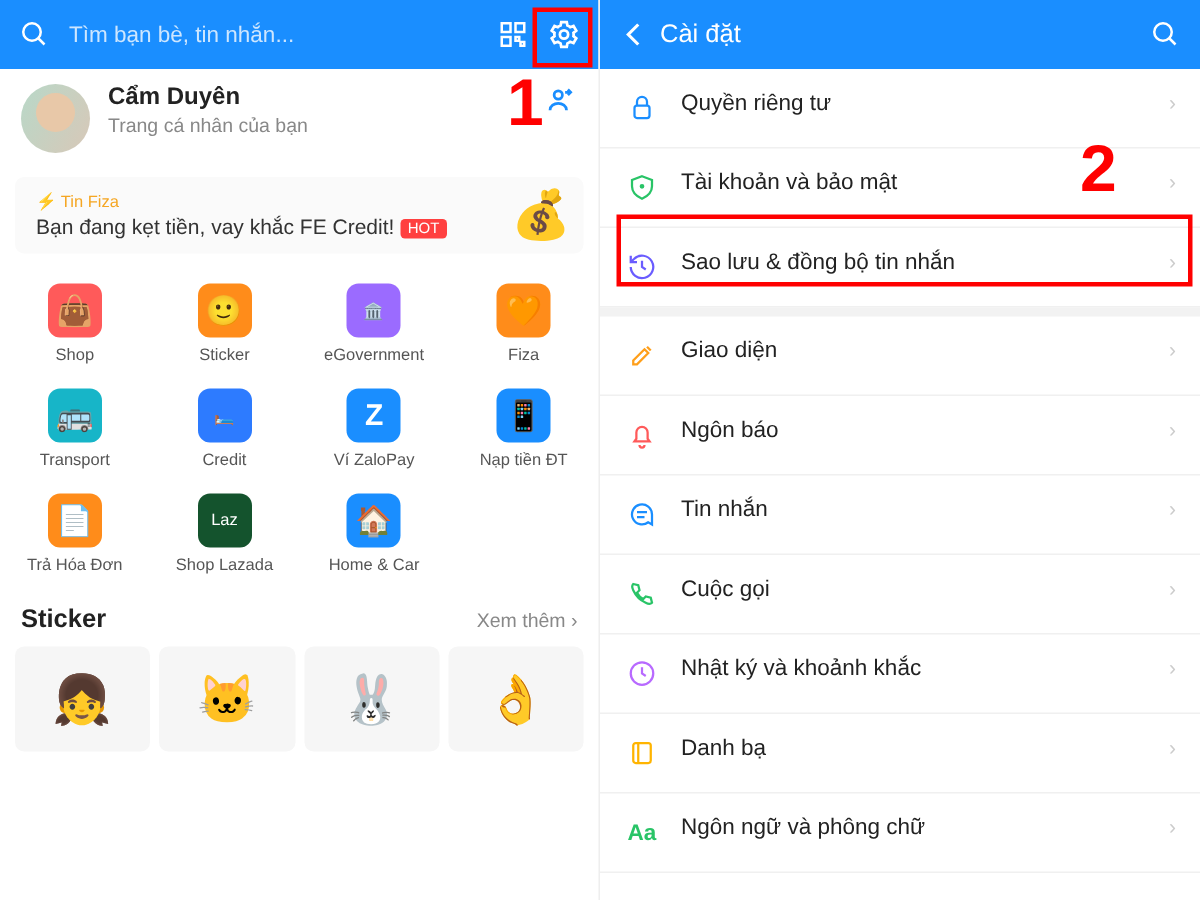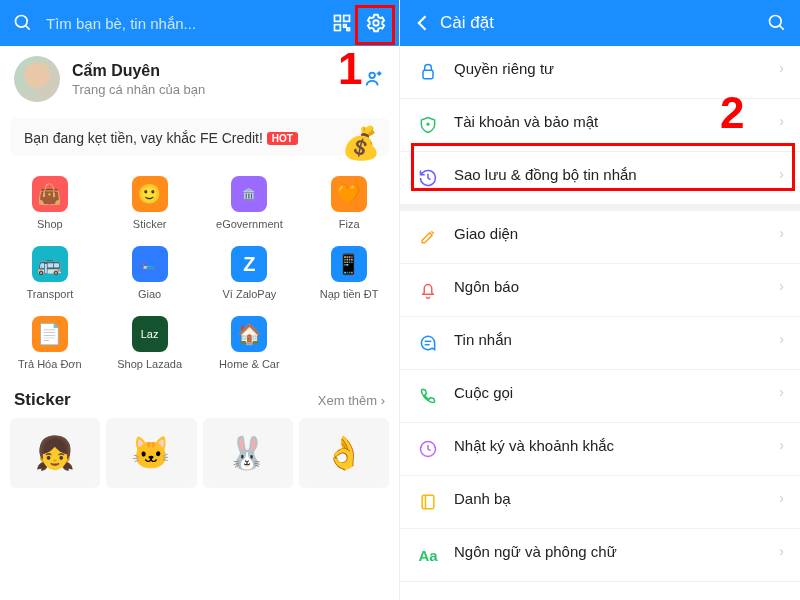--- a/index.html
+++ b/index.html
@@ -4,30 +4,30 @@
 <style>
   *{box-sizing:border-box;margin:0;padding:0;font-family:-apple-system,Helvetica,Arial,sans-serif}
   body{width:800px;height:600px;overflow:hidden;background:#fff;position:relative}
   .screens{display:flex;width:800px;height:600px}
   .screen{width:400px;height:600px;background:#fff;position:relative;overflow:hidden}
   .screen.left{border-right:1px solid #eee}
   .header{height:46px;background:#1a8eff;display:flex;align-items:center;padding:0 6px;color:#fff}
   .header .title{flex:1;text-align:left;font-size:17px;font-weight:500}
   .icon-btn{width:34px;height:34px;display:flex;align-items:center;justify-content:center;cursor:pointer}
   .search-ph{flex:1;color:#cde6ff;font-size:15px;padding-left:6px}
-  .profile-row{display:flex;align-items:center;padding:10px 14px}
+  .profile-row{display:flex;align-items:flex-start;padding:10px 14px}
   .avatar{width:46px;height:46px;border-radius:50%;background:linear-gradient(120deg,#b8d8c8,#d8c8b8);margin-right:12px;position:relative;overflow:hidden}
   .avatar::after{content:"";position:absolute;left:10px;top:6px;width:26px;height:26px;border-radius:50%;background:#e8c8a8}
   .pname{font-size:16px;font-weight:600;color:#222}
   .psub{font-size:13px;color:#888;margin-top:2px}
   .swap-ic{margin-left:auto;color:#1a8eff}
   .banner{margin:6px 10px 10px;background:#fafafa;border-radius:6px;padding:10px 14px;position:relative}
   .bnews{font-size:11px;color:#f5a623}
   .btext{font-size:14px;color:#333;margin-top:2px}
-  .hot{display:inline-block;background:#ff4040;color:#fff;font-size:10px;font-weight:700;padding:1px 5px;border-radius:3px;vertical-align:1px}
+  .hot{display:inline-block;background:#ff4040;color:#fff;font-size:10px;font-weight:400;padding:1px 5px;border-radius:3px;vertical-align:1px}
   .moneybag{position:absolute;right:8px;top:6px;font-size:32px}
   .utils{display:flex;flex-wrap:wrap;padding:2px 0 4px}
   .util{width:25%;display:flex;flex-direction:column;align-items:center;padding:8px 2px;cursor:pointer}
   .util-ic{width:36px;height:36px;border-radius:8px;display:flex;align-items:center;justify-content:center;font-size:22px;margin-bottom:6px}
   .util-lb{font-size:11px;color:#555;white-space:nowrap}
   .section-row{display:flex;align-items:center;padding:8px 14px}
   .section-title{font-size:17px;font-weight:700;color:#222}
   .more{margin-left:auto;color:#888;font-size:13px}
   .stickers{display:flex;gap:6px;padding:0 10px}
   .stk{flex:1;height:70px;border-radius:6px;background:#f6f6f6;display:flex;align-items:center;justify-content:center;font-size:32px}
@@ -83,20 +83,21 @@
         <svg width="22" height="22" viewBox="0 0 24 24" fill="none" stroke="#1a8eff" stroke-width="2">
             <circle cx="10" cy="8" r="3"></circle>
             <path d="M4 19c0-3 3-5 6-5s6 2 6 5"></path>
             <path d="M17 4l2 2-2 2"></path>
             <path d="M19 6h-4"></path>
           </svg>
       </div>
     </div>
 
     <div class="banner">
+      <div class="bnews"><span style="color:#f5a623">⚡</span> <span>Tin Fiza</span></div>
       <div class="btext"><span>Bạn đang kẹt tiền, vay khắc FE Credit!</span> <span class="hot">HOT</span></div>
       <div class="moneybag">💰</div>
     </div>
 
     <div class="utils" id="utils">
         <div class="util">
           <div class="util-ic" style="background:#ff5a5a;color:#fff;font-size:20px;font-weight:700">👜</div>
           <div class="util-lb">Shop</div>
         </div>
         <div class="util">
@@ -110,21 +111,21 @@
         <div class="util">
           <div class="util-ic" style="background:#ff8c1a;color:#fff;font-size:20px;font-weight:700">🧡</div>
           <div class="util-lb">Fiza</div>
         </div>
         <div class="util">
           <div class="util-ic" style="background:#17b5c8;color:#fff;font-size:20px;font-weight:700">🚌</div>
           <div class="util-lb">Transport</div>
         </div>
         <div class="util">
           <div class="util-ic" style="background:#2d7bff;color:#fff;font-size:11px;font-weight:700">🛏️</div>
-          <div class="util-lb">Giao</div>
+          <div class="util-lb">Credit</div>
         </div>
         <div class="util">
           <div class="util-ic" style="background:#1a8eff;color:#fff;font-size:20px;font-weight:700">Z</div>
           <div class="util-lb">Ví ZaloPay</div>
         </div>
         <div class="util">
           <div class="util-ic" style="background:#1a8eff;color:#fff;font-size:20px;font-weight:700">📱</div>
           <div class="util-lb">Nạp tiền ĐT</div>
         </div>
         <div class="util">

